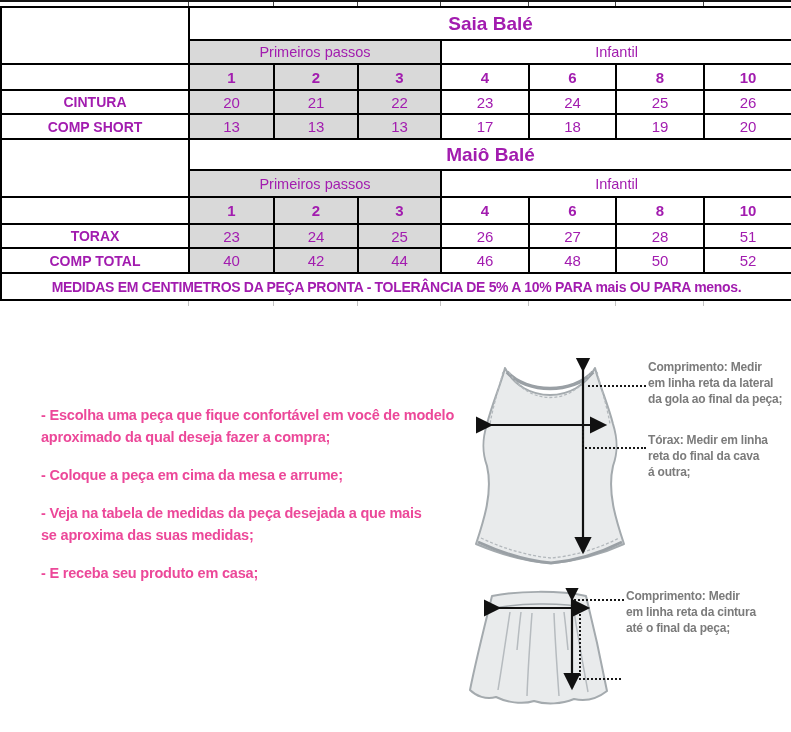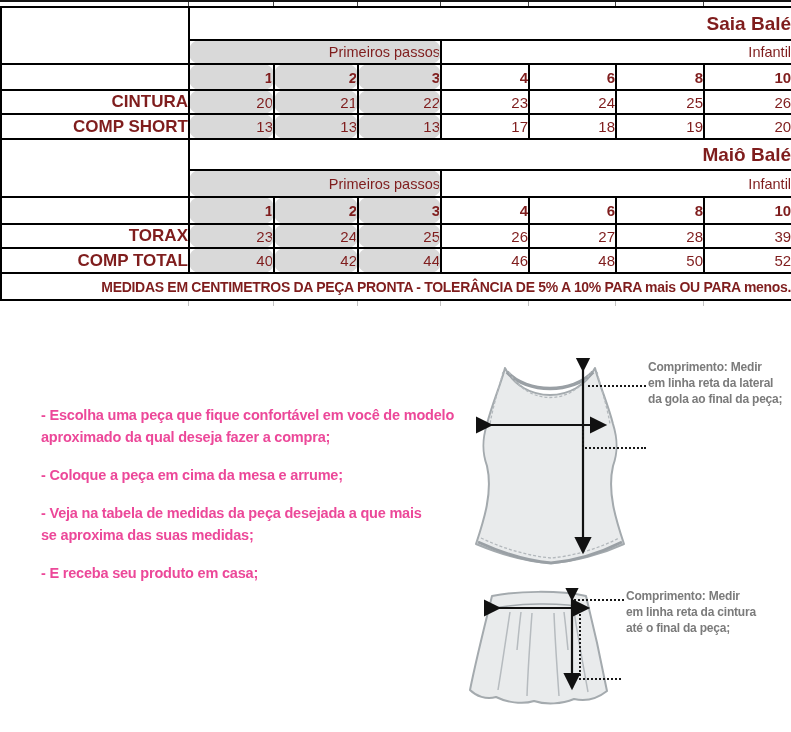--- a/index.html
+++ b/index.html
@@ -10,32 +10,32 @@
 
   
   .chart-area{position:absolute;left:0;top:0;width:791px;}
   .grid-strip{position:relative;width:791px;height:4px;border-top:2px solid #161616;}
   .grid-strip .tick{position:absolute;top:0;width:1px;height:4px;background:#444;}
   .grid-strip-bottom{position:relative;width:791px;height:6px;}
   .grid-strip-bottom .tick{position:absolute;top:0;width:1px;height:5px;background:#c2c2c2;}
 
   table.sizechart{border-collapse:collapse;table-layout:fixed;width:791px;}
   table.sizechart td{
-    border:2px solid #000;text-align:right;vertical-align:middle;
-    padding:0;overflow:hidden;color:#7f1d1d;
+    border:2px solid #000;text-align:center;vertical-align:middle;
+    padding:0;overflow:hidden;color:#a21caf;
   }
   td.label-col{
     border-width:1px 2px 1px 1px;border-color:#3a3a3a #000 #3a3a3a #3a3a3a;
-    font-weight:bold;font-size:17px;color:#000;
+    font-weight:bold;font-size:14px;color:#000;
   }
   td.title-cell{text-align:left;font-weight:bold;font-size:19px;padding-left:4px;color:#000;}
   td.group-cell{font-size:14.5px;}
   td.size-cell{font-weight:bold;font-size:15px;color:#000;}
   td.val-cell{font-size:15px;color:#262626;}
-  td.grey{background:#d9d9d9;border-radius:11px;}
+  td.grey{background:#d9d9d9;}
   td.footer-cell{
     text-align:left;font-weight:bold;font-size:14px;padding-left:3px;
     letter-spacing:-0.3px;color:#000;margin-left:28px;
   }
   tr.r-title{height:33px;}
   tr.r-group{height:24px;}
   tr.r-sizes{height:26px;}
   tr.r-data{height:24px;}
   tr.r-data2{height:25px;}
   tr.r-title2{height:31px;}
@@ -161,21 +161,21 @@
         <td class="size-cell">10</td>
       </tr>
       <tr class="r-data">
         <td class="label-col">TORAX</td>
         <td class="val-cell grey">23</td>
         <td class="val-cell grey">24</td>
         <td class="val-cell grey">25</td>
         <td class="val-cell">26</td>
         <td class="val-cell">27</td>
         <td class="val-cell">28</td>
-        <td class="val-cell">39</td>
+        <td class="val-cell">51</td>
       </tr>
       <tr class="r-data2">
         <td class="label-col">COMP TOTAL</td>
         <td class="val-cell grey">40</td>
         <td class="val-cell grey">42</td>
         <td class="val-cell grey">44</td>
         <td class="val-cell">46</td>
         <td class="val-cell">48</td>
         <td class="val-cell">50</td>
         <td class="val-cell">52</td>
@@ -251,17 +251,20 @@
   <div class="dh l1"></div>
   <div class="dv l2v"></div>
   <div class="dh l2h"></div>
   <div class="dh l3"></div>
   <div class="dv l4v"></div>
   <div class="dh l4h"></div>
 
   <div class="ann ann-leo-1">Comprimento: Medir
 em linha reta da lateral
 da gola ao final da peça;</div>
+  <div class="ann ann-leo-2">Tórax: Medir em linha
+reta do final da cava
+á outra;</div>
   <div class="ann ann-skirt-1">Comprimento: Medir
 em linha reta da cintura
 até o final da peça;</div>
 
 </div>
 
 </body></html>

